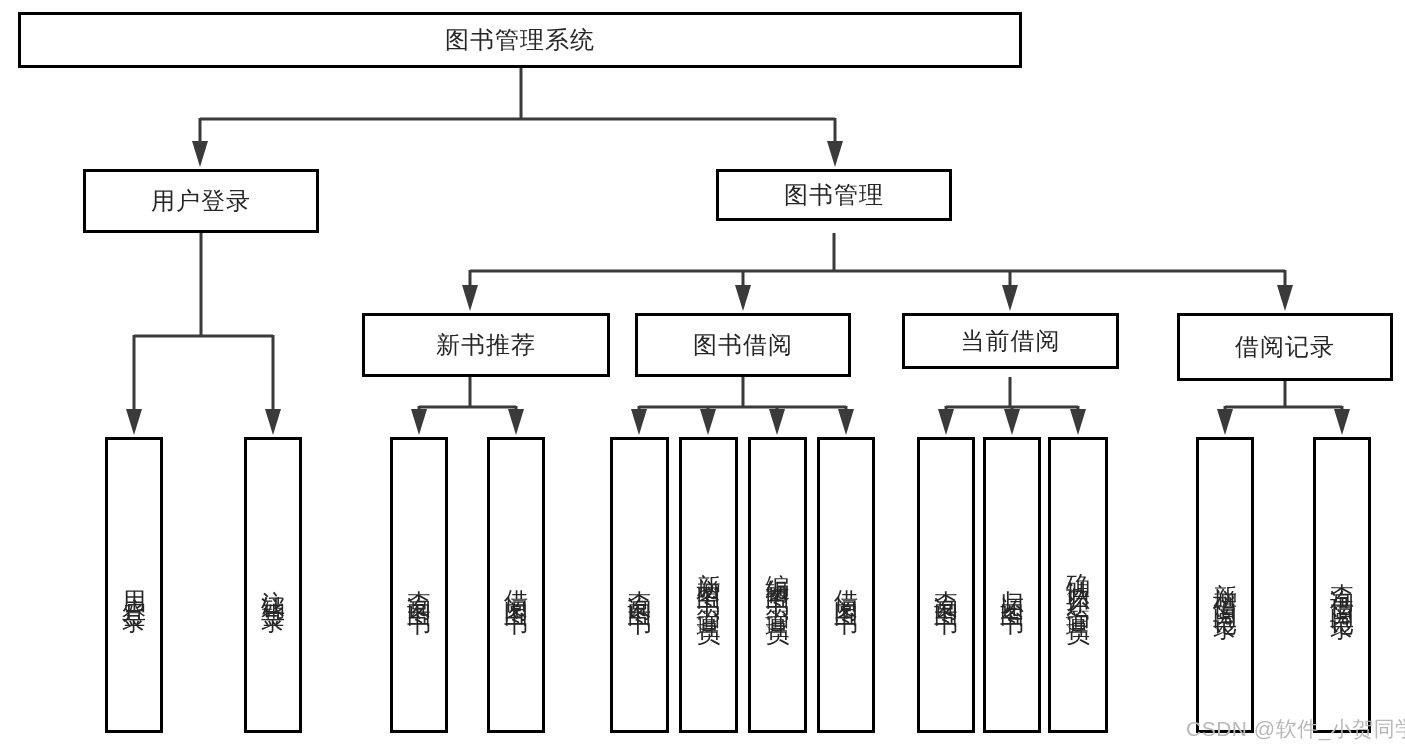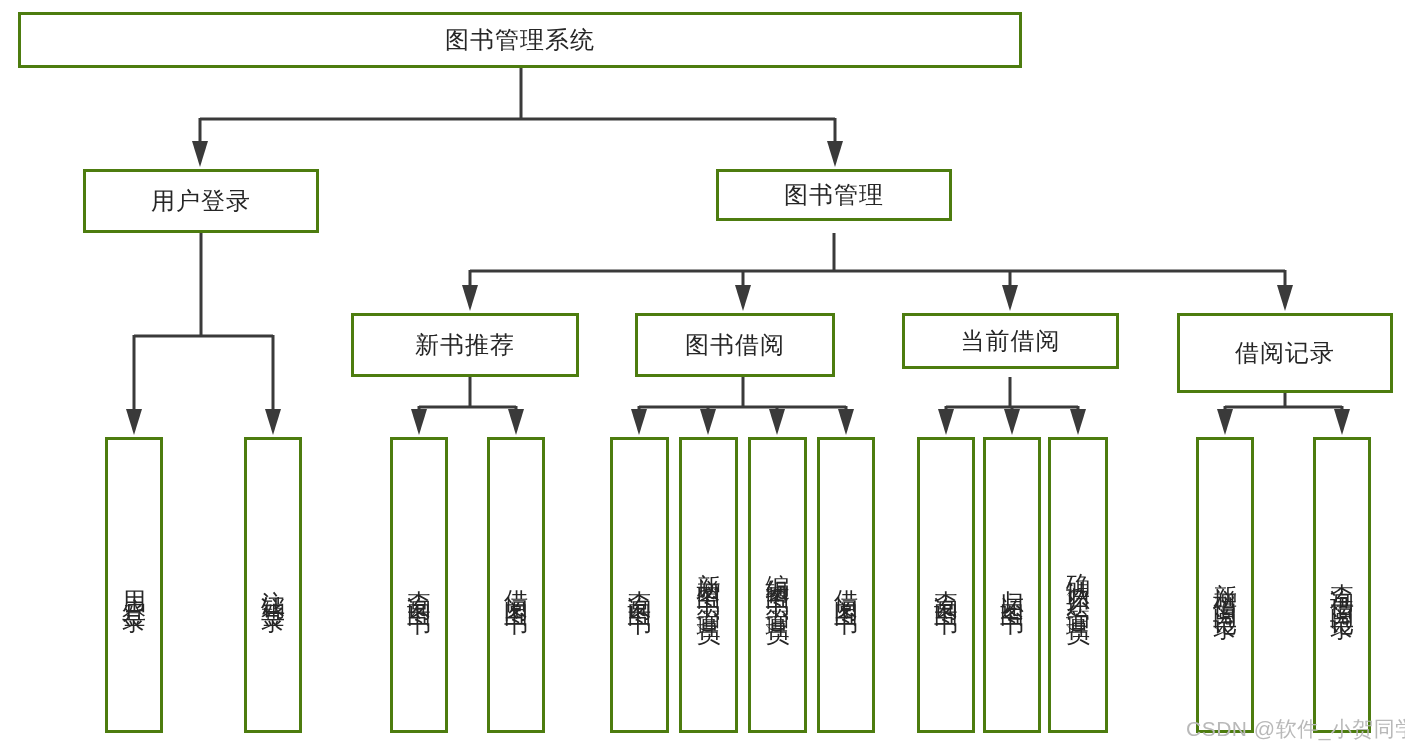--- a/index.html
+++ b/index.html
@@ -13,21 +13,21 @@
     color: #262626;
     overflow: hidden;
   }
   svg.wires {
     position: absolute; left: 0; top: 0; z-index: 1;
   }
   .node {
     position: absolute;
     box-sizing: border-box;
     background: #ffffff;
-    border: 3px solid #4d7c0f;
+    border: 3px solid #000000;
     display: flex;
     align-items: center;
     justify-content: center;
     font-size: 24px;
     letter-spacing: 1px;
     z-index: 2;
   }
   .node .vtext {
     writing-mode: vertical-rl;
     text-orientation: mixed;
@@ -87,30 +87,30 @@
     <span>图书管理系统</span>
   </div>
 
   <div class="node" style="left:83px;top:169px;width:236px;height:64px">
     <span>用户登录</span>
   </div>
   <div class="node" style="left:716px;top:169px;width:236px;height:52px">
     <span>图书管理</span>
   </div>
 
-  <div class="node" style="left:351px;top:313px;width:228px;height:64px">
+  <div class="node" style="left:362px;top:313px;width:248px;height:64px">
     <span>新书推荐</span>
   </div>
-  <div class="node" style="left:635px;top:313px;width:200px;height:64px">
+  <div class="node" style="left:635px;top:313px;width:216px;height:64px">
     <span>图书借阅</span>
   </div>
   <div class="node" style="left:902px;top:313px;width:217px;height:56px">
     <span>当前借阅</span>
   </div>
-  <div class="node" style="left:1177px;top:313px;width:216px;height:80px">
+  <div class="node" style="left:1177px;top:313px;width:216px;height:68px">
     <span>借阅记录</span>
   </div>
 
   <div class="node" style="left:105px;top:437px;width:58px;height:296px">
     <span class="vtext">用户登录</span>
   </div>
   <div class="node" style="left:244px;top:437px;width:58px;height:296px">
     <span class="vtext">注销登录</span>
   </div>
 

